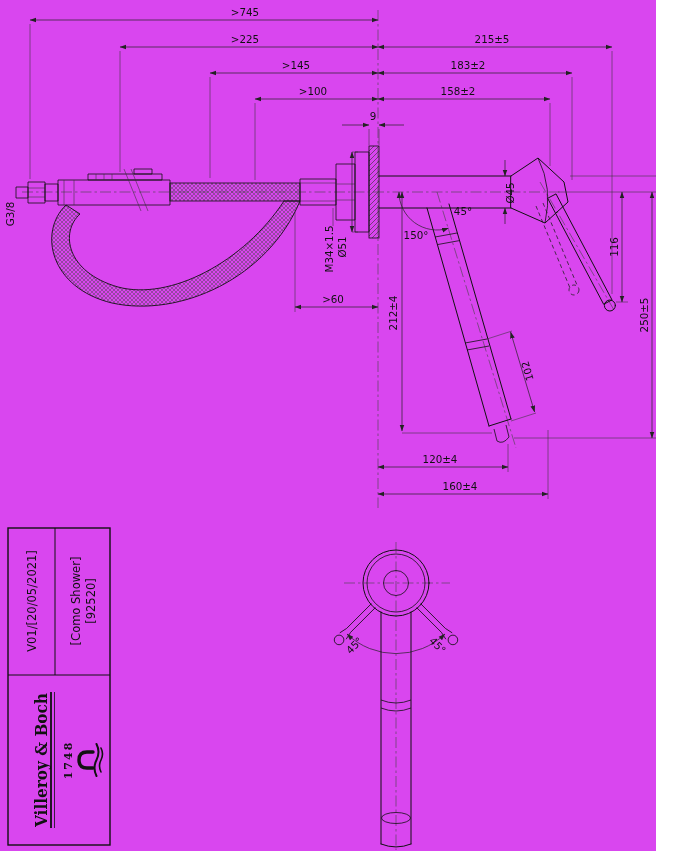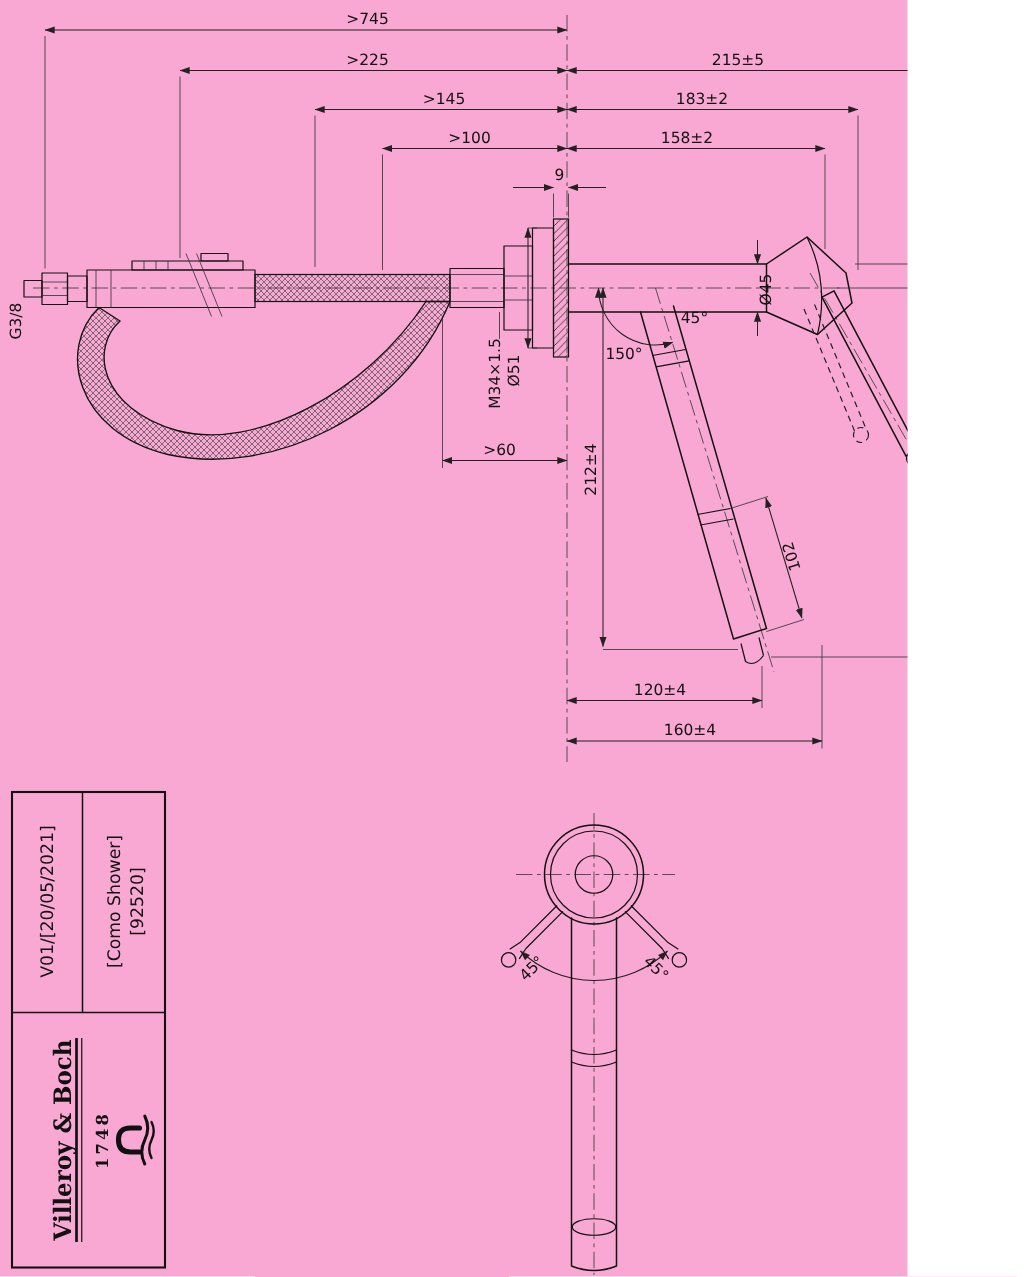--- a/index.html
+++ b/index.html
@@ -1,16 +1,16 @@
 <!DOCTYPE html>
 <html><head>
 <meta charset="utf-8">
 <style>
   html,body{margin:0;padding:0;background:#fff;}
-  .sheet{position:relative;width:605px;height:851px;background:#f9a8d4;overflow:hidden;
+  .sheet{position:relative;width:656px;height:851px;background:#d946ef;overflow:hidden;
          font-family:"DejaVu Sans",sans-serif;}
   svg{display:block;}
   
   .ol   {stroke:#111;stroke-width:1;fill:none;stroke-linejoin:round;stroke-linecap:round;}
   .ol2  {stroke:#111;stroke-width:.8;fill:none;stroke-linejoin:round;}
   .thin {stroke:#333;stroke-width:.55;fill:none;}
   .dim  {stroke:#222;stroke-width:.7;fill:none;}
   .cl   {stroke:#444;stroke-width:.6;fill:none;stroke-dasharray:11 3 2.5 3;}
   .dash {stroke:#222;stroke-width:.8;fill:none;stroke-dasharray:4 3;}
   .hatchfill{stroke:#111;stroke-width:.8;}

